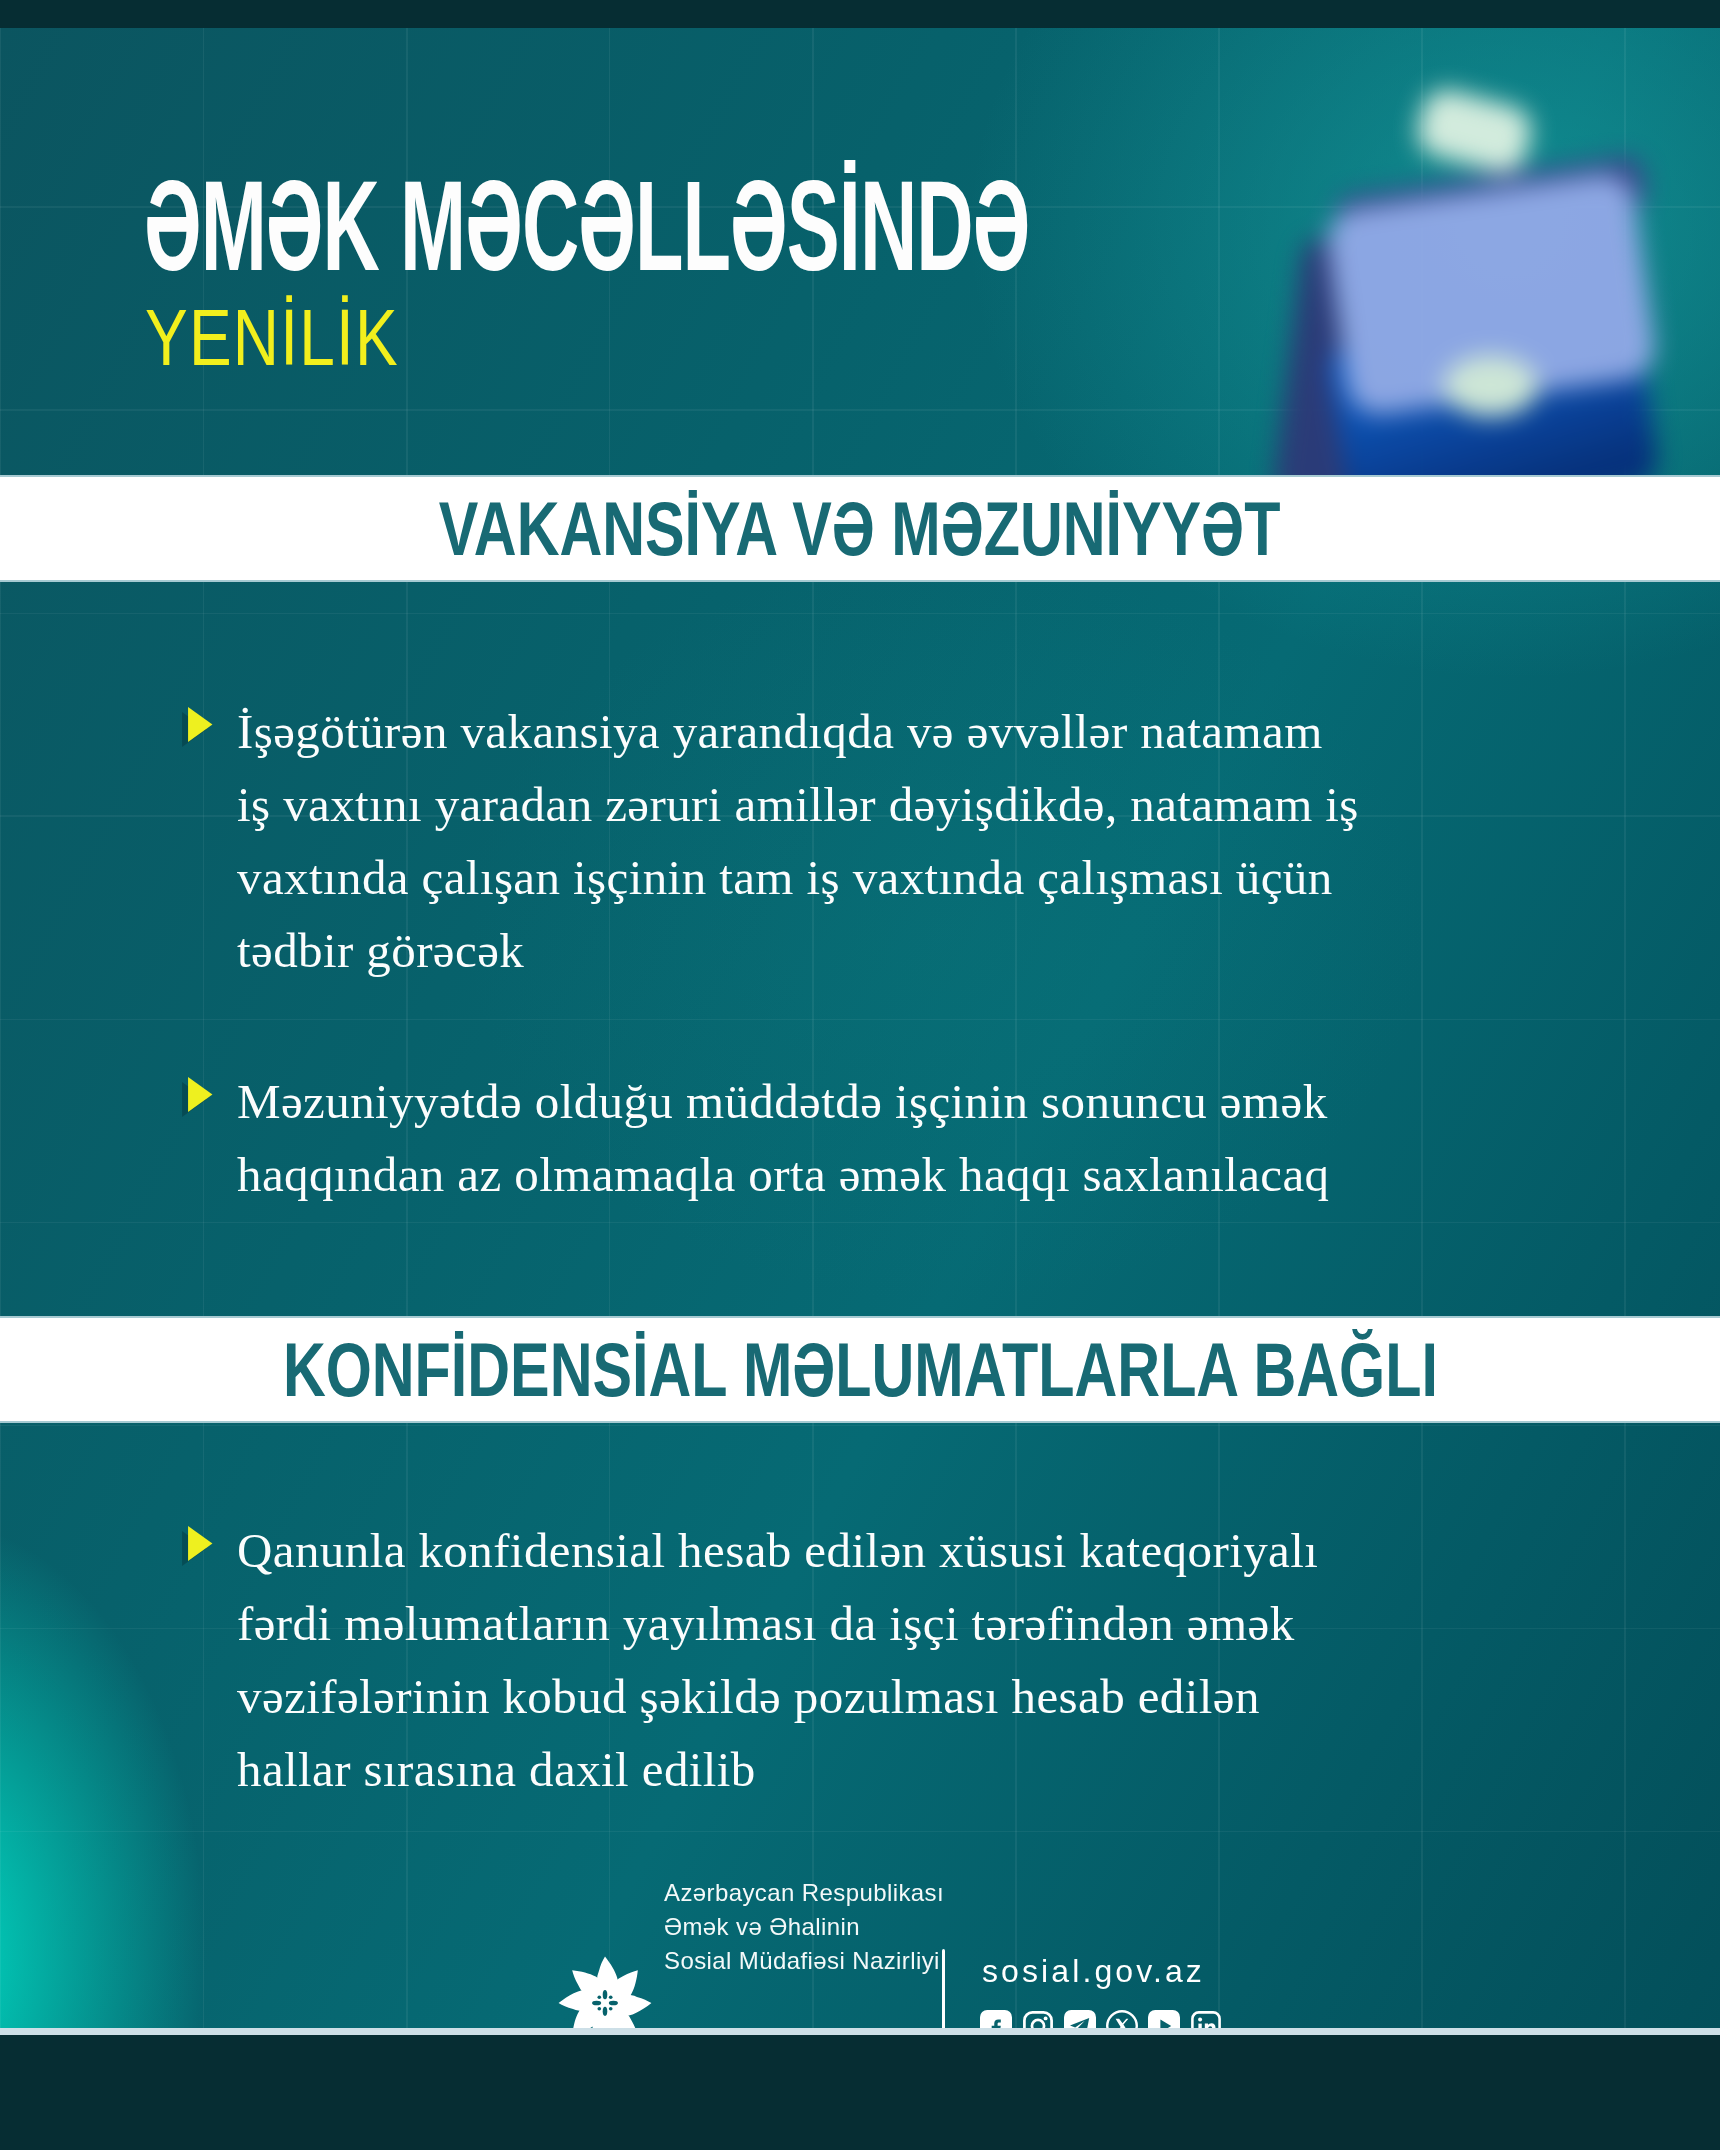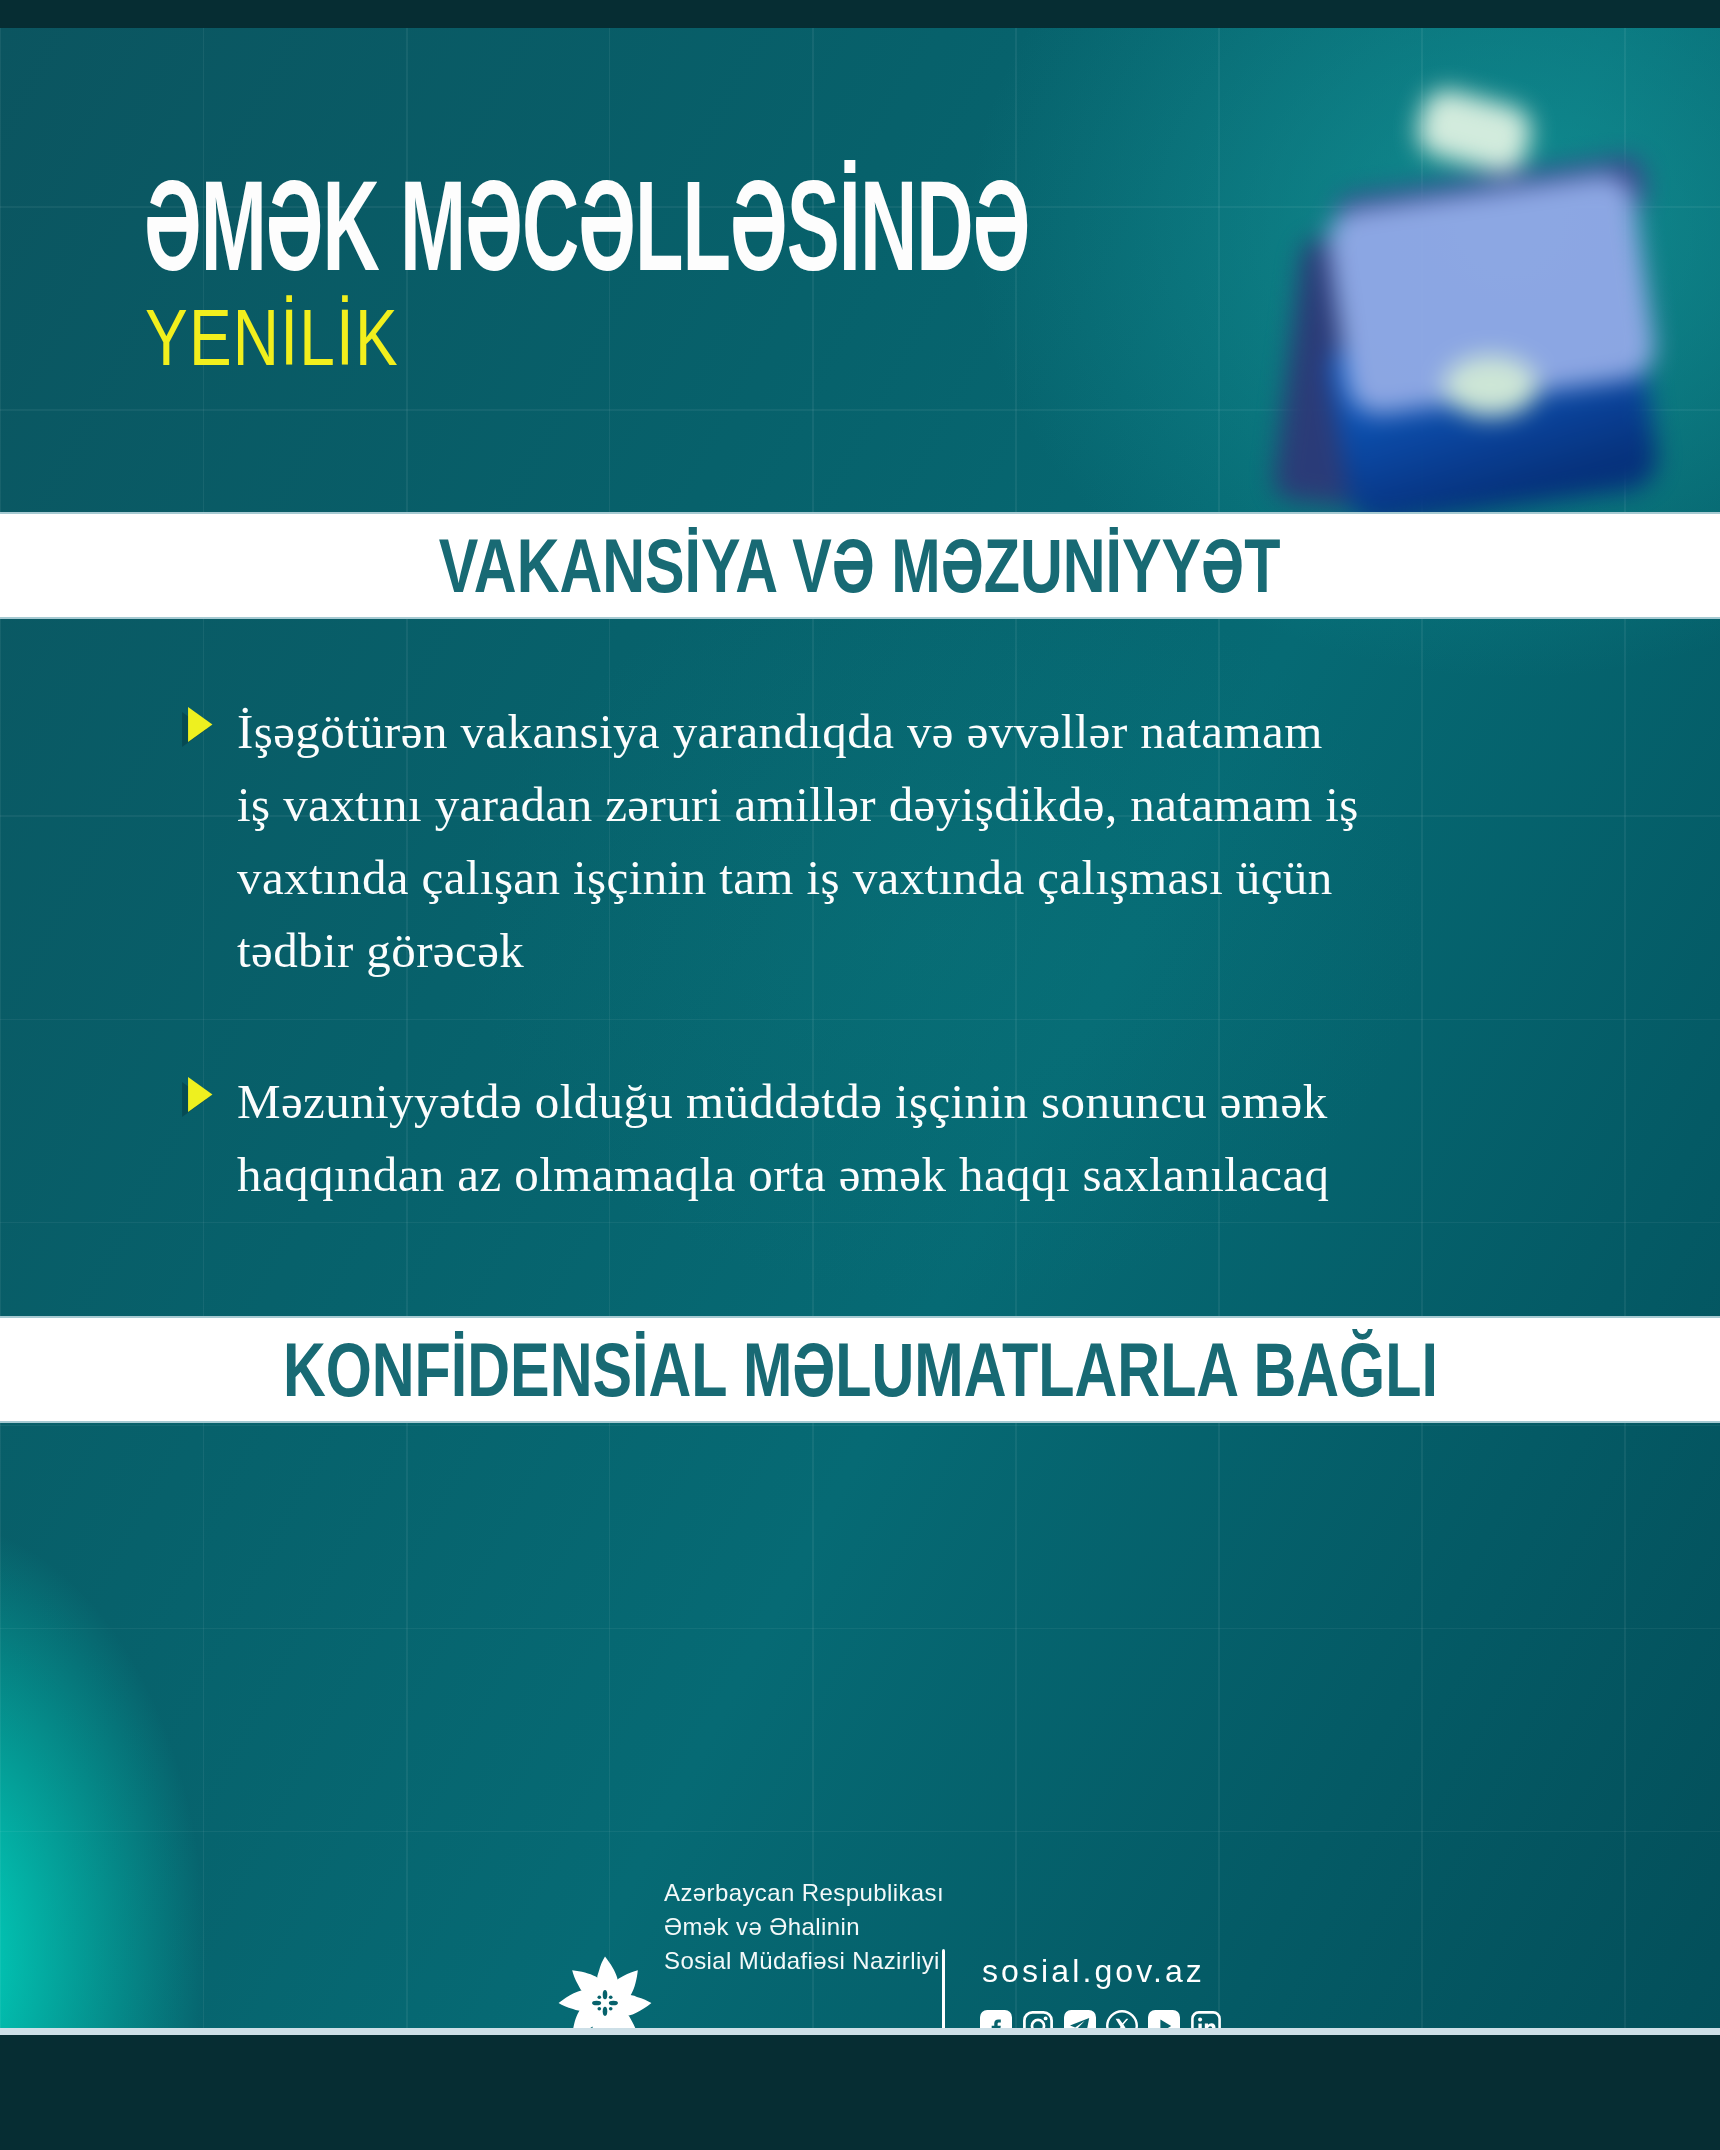--- a/index.html
+++ b/index.html
@@ -77,21 +77,21 @@
     <rect x="150" y="175" width="405" height="70" rx="22" fill="#39478c" transform="rotate(-8 352 210)"></rect>
     <rect x="152" y="365" width="408" height="245" rx="42" fill="url(#bodyGrad)" transform="rotate(-8 356 487)"></rect>
     <rect x="150" y="195" width="405" height="270" rx="42" fill="#90a8e6" transform="rotate(-8 352 330)"></rect>
     <ellipse cx="352" cy="450" rx="62" ry="40" fill="#d4ead9"></ellipse>
     <rect x="258" y="72" width="145" height="88" rx="32" fill="#d9efe0" transform="rotate(15 330 116)"></rect>
   </svg>
 
   <div class="abs title">ƏMƏK MƏCƏLLƏSİNDƏ</div>
   <div class="abs subtitle">YENİLİK</div>
 
-  <div class="abs banner" style="top:484px;text-align:center;">
+  <div class="abs banner" style="top:447px;text-align:center;">
     <span class="banner-text">VAKANSİYA VƏ MƏZUNİYYƏT</span>
   </div>
 
   <div class="abs bullet" style="top:667px;">
     <svg class="marker" width="24.5" height="35" viewBox="0 0 32 46">
       <polygon points="0,0 32,23 0,46" fill="#eef01f"></polygon>
     </svg>
     <div class="bullet-text">İşəgötürən vakansiya yarandıqda və əvvəllər natamam
 iş vaxtını yaradan zəruri amillər dəyişdikdə, natamam iş
 vaxtında çalışan işçinin tam iş vaxtında çalışması üçün
@@ -103,20 +103,29 @@
       <polygon points="0,0 32,23 0,46" fill="#eef01f"></polygon>
     </svg>
     <div class="bullet-text">Məzuniyyətdə olduğu müddətdə işçinin sonuncu əmək
 haqqından az olmamaqla orta əmək haqqı saxlanılacaq</div>
   </div>
 
   <div class="abs banner" style="top:1288px;">
     <span class="banner-text">KONFİDENSİAL MƏLUMATLARLA BAĞLI</span>
   </div>
 
+  <div class="abs bullet" style="top:1486px;">
+    <svg class="marker" width="24.5" height="35" viewBox="0 0 32 46">
+      <polygon points="0,0 32,23 0,46" fill="#eef01f"></polygon>
+    </svg>
+    <div class="bullet-text">Qanunla konfidensial hesab edilən xüsusi kateqoriyalı
+fərdi məlumatların yayılması da işçi tərəfindən əmək
+vəzifələrinin kobud şəkildə pozulması hesab edilən
+hallar sırasına daxil edilib</div>
+  </div>
 
   <svg class="abs" style="left:554px;top:1924px;" width="102" height="102" viewBox="0 0 134 134">
     <g fill="#ffffff">
       <g id="petals">
         <path d="M67,6 C82,25 90,43 81,60 C77,68 71,72 67,75 C60,59 52,42 59,25 C61,17 64,11 67,6 Z"></path>
         <path d="M67,6 C82,25 90,43 81,60 C77,68 71,72 67,75 C60,59 52,42 59,25 C61,17 64,11 67,6 Z" transform="rotate(45 67 67)"></path>
         <path d="M67,6 C82,25 90,43 81,60 C77,68 71,72 67,75 C60,59 52,42 59,25 C61,17 64,11 67,6 Z" transform="rotate(90 67 67)"></path>
         <path d="M67,6 C82,25 90,43 81,60 C77,68 71,72 67,75 C60,59 52,42 59,25 C61,17 64,11 67,6 Z" transform="rotate(135 67 67)"></path>
         <path d="M67,6 C82,25 90,43 81,60 C77,68 71,72 67,75 C60,59 52,42 59,25 C61,17 64,11 67,6 Z" transform="rotate(180 67 67)"></path>
         <path d="M67,6 C82,25 90,43 81,60 C77,68 71,72 67,75 C60,59 52,42 59,25 C61,17 64,11 67,6 Z" transform="rotate(225 67 67)"></path>

